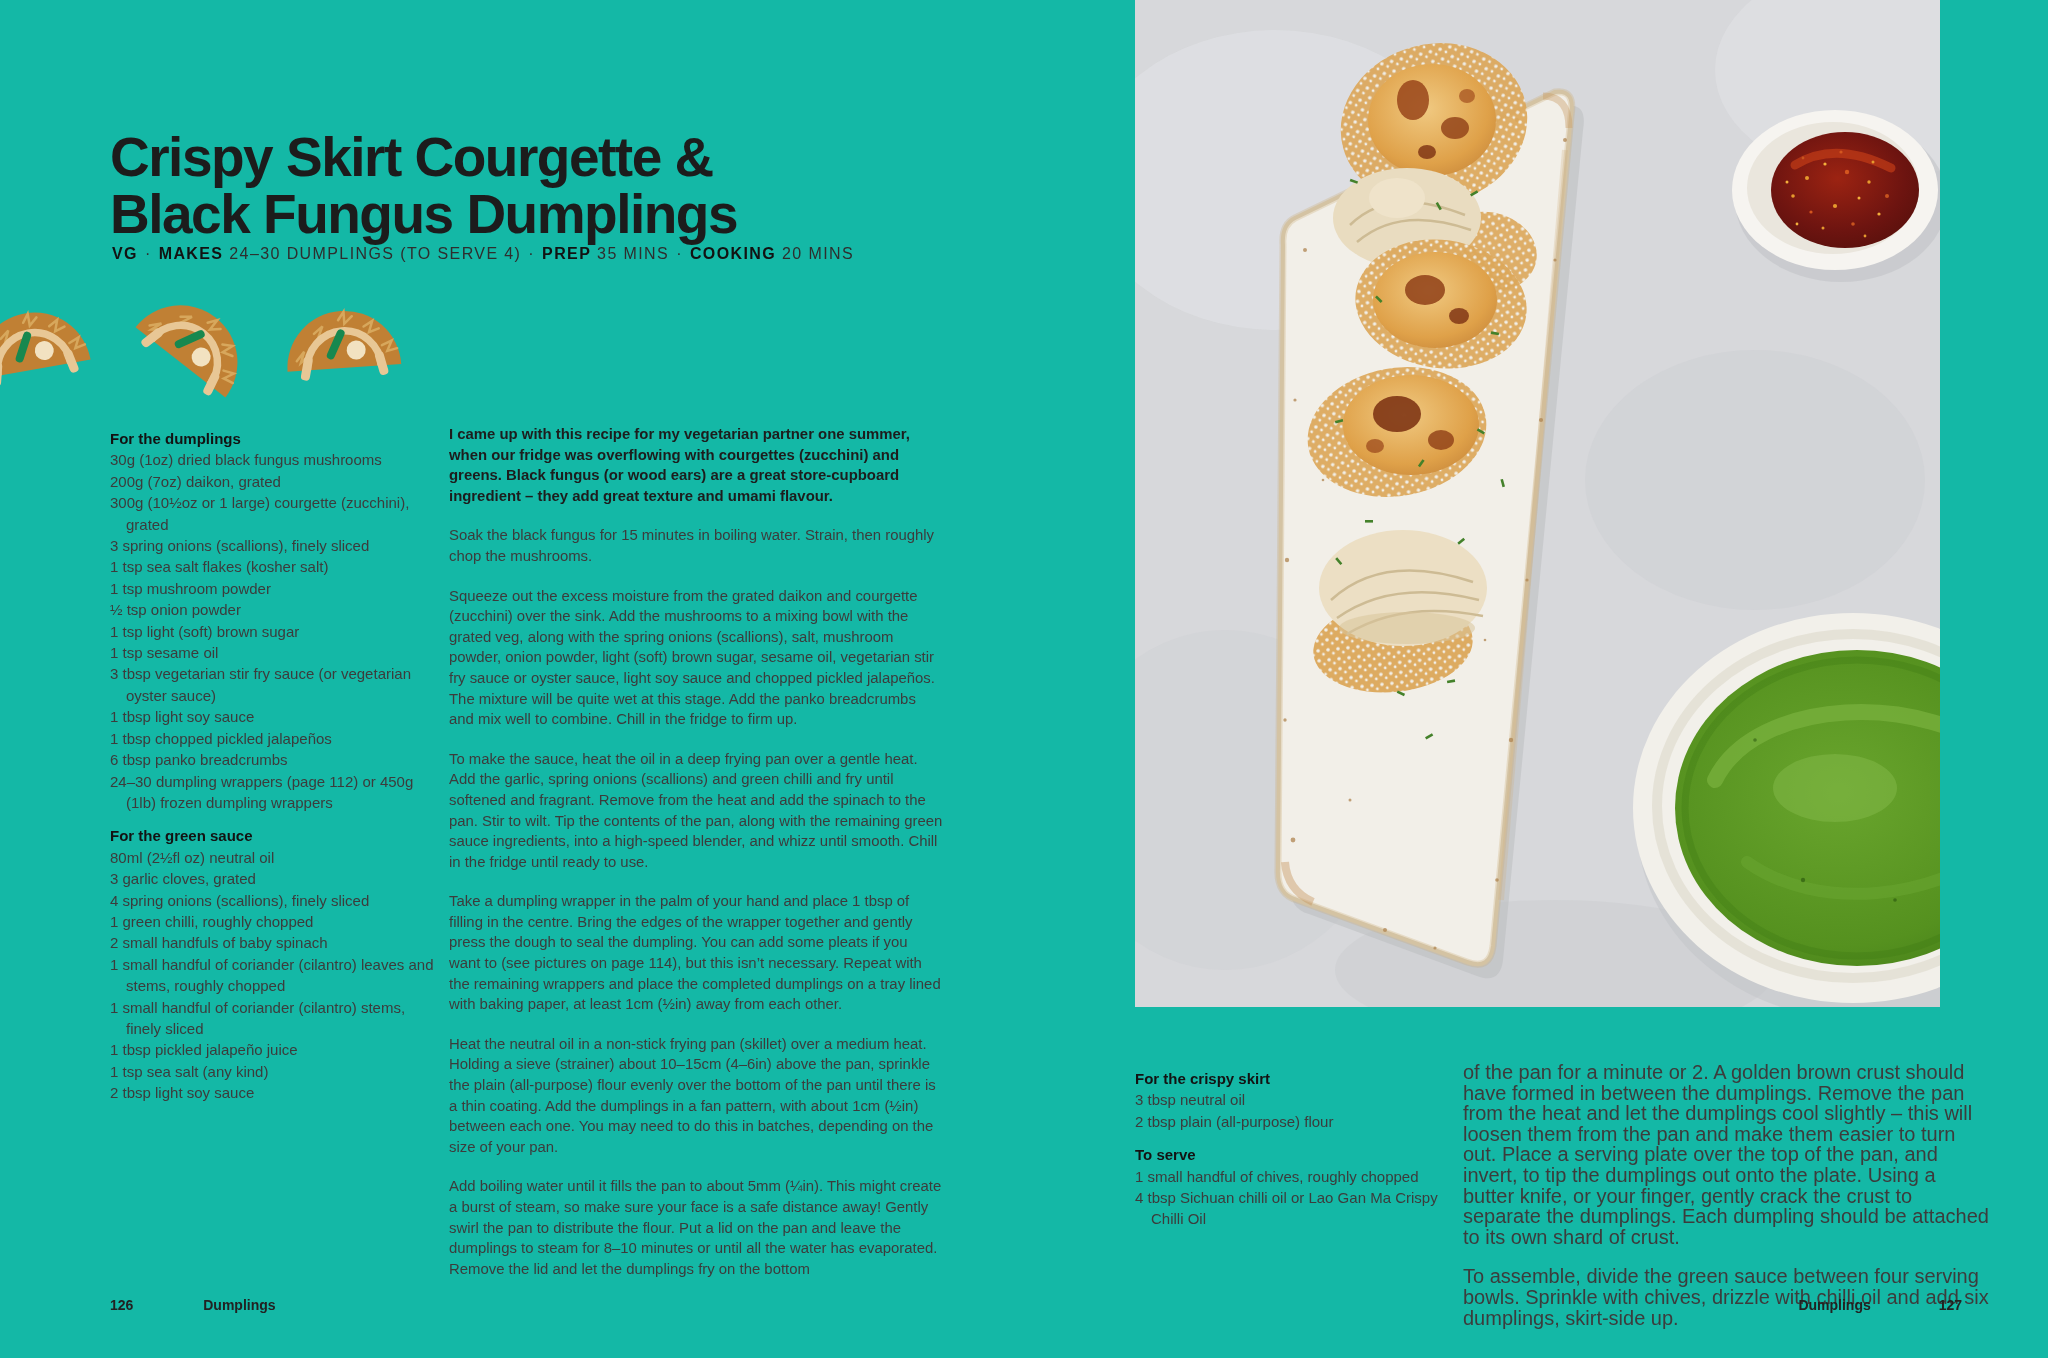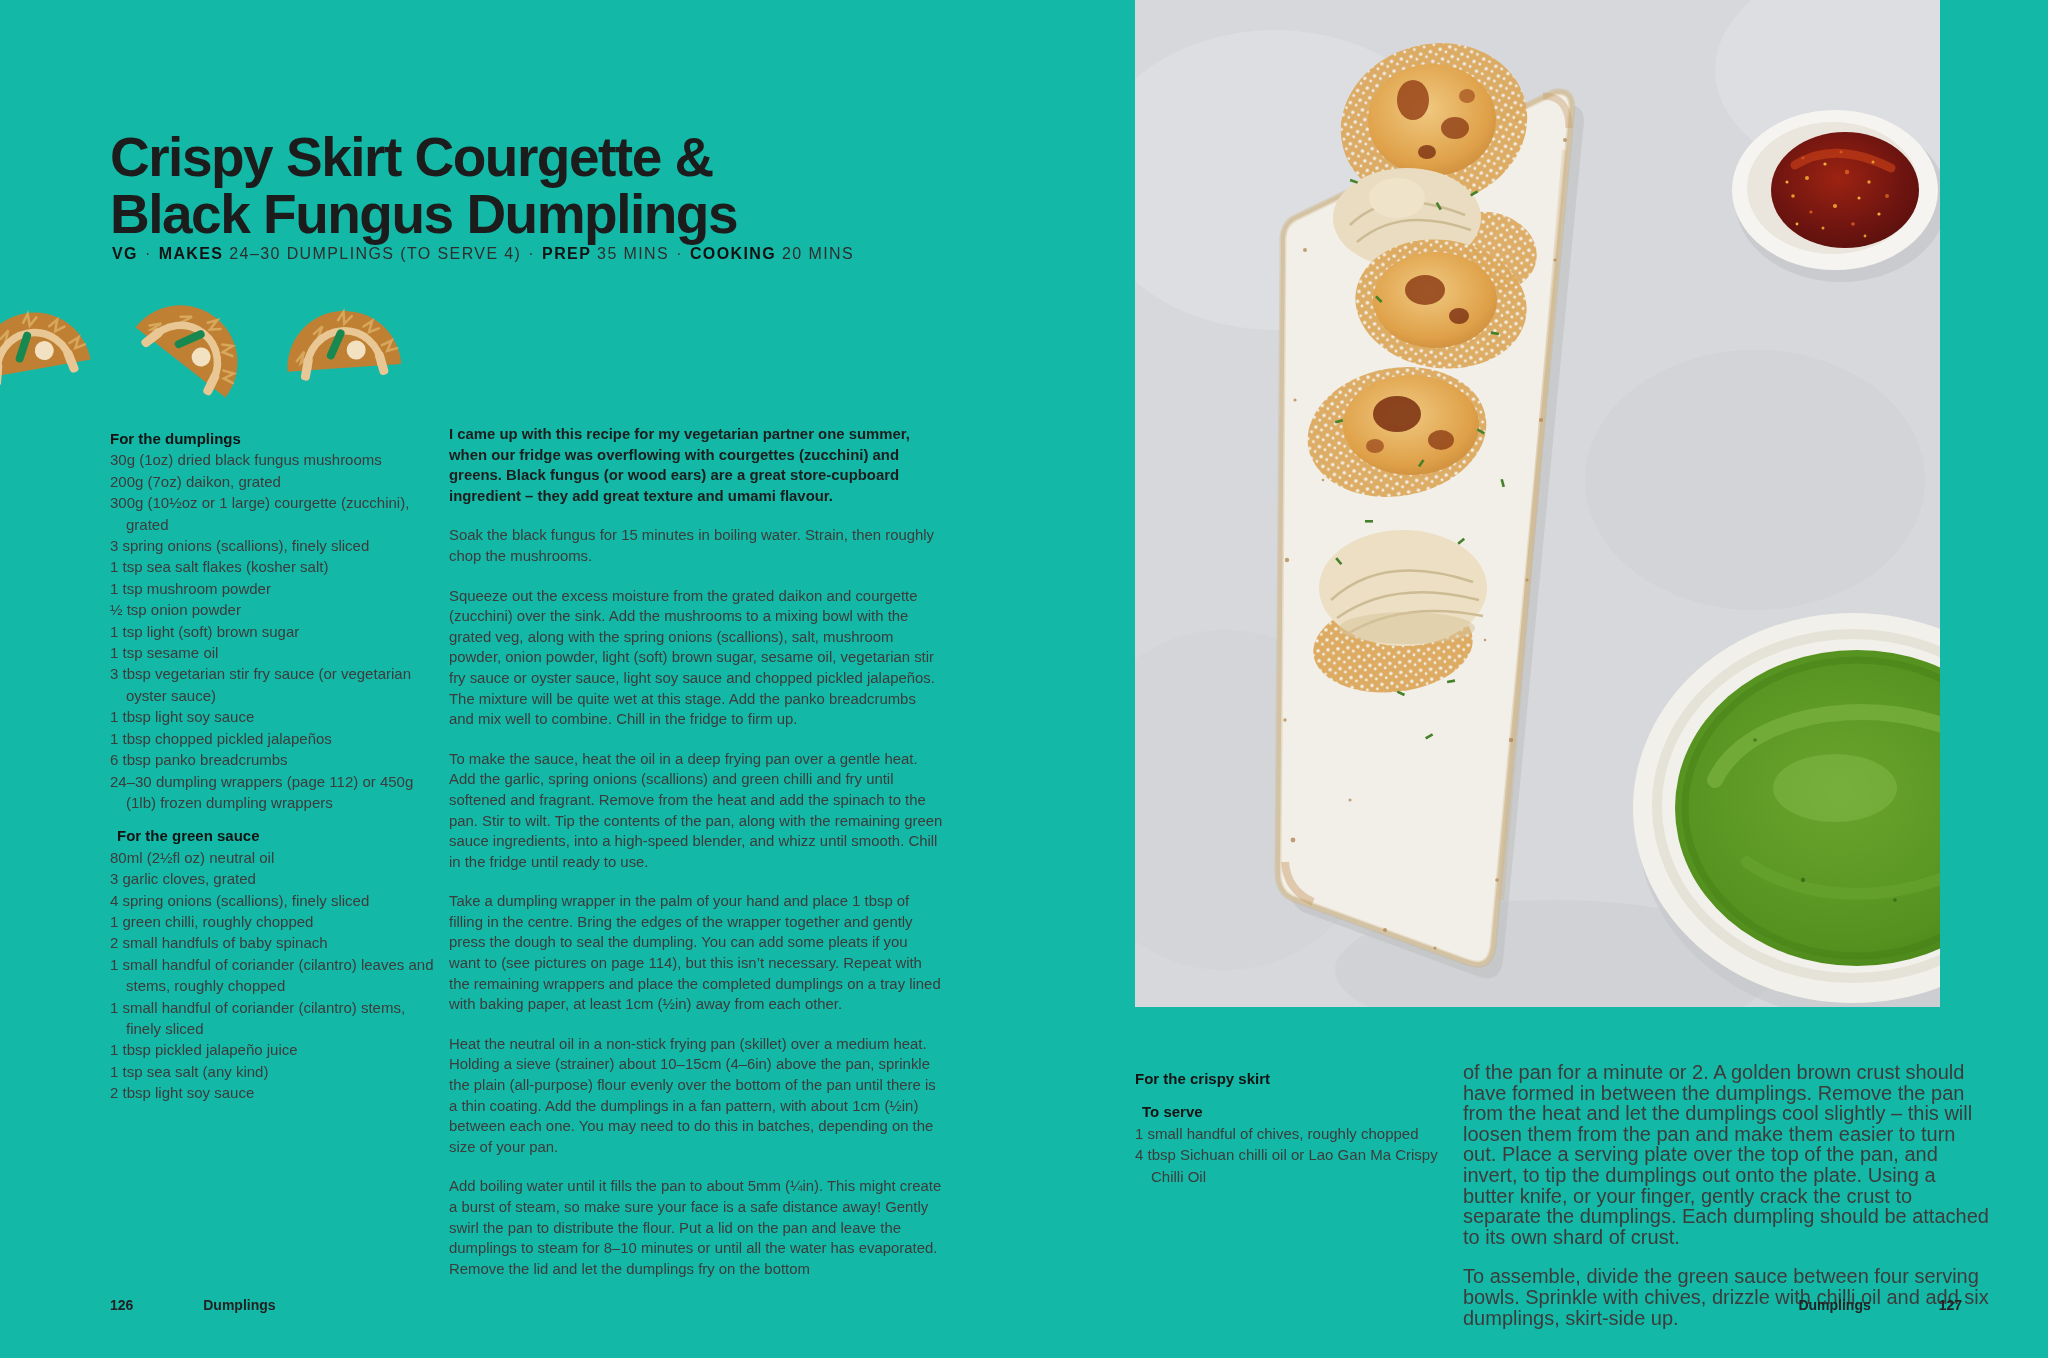--- a/index.html
+++ b/index.html
@@ -17,21 +17,21 @@
     font-size:16px;letter-spacing:1.4px;color:#2e2e2e;white-space:nowrap;
   }
   .meta b{color:#121212;font-weight:700;}
   .meta .sep{margin:0 7px;}
   .icon-row{position:absolute;left:0;top:268px;width:430px;height:160px;}
   .ing{
     position:absolute;width:332px;font-size:15px;line-height:21.4px;color:#3c3c3c;
   }
   .ing-left{left:110px;top:428px;}
   .ing h4{margin:0;padding:0;font-size:15px;color:#131313;font-weight:700;line-height:21.4px;}
-  .ing h4.gap{margin-top:12px;margin-left:7px;}
+  .ing h4.gap{margin-top:12px;}
   .ing ul{list-style:none;margin:0;padding:0;}
   .ing li{padding-left:16px;text-indent:-16px;}
   .method{
     position:absolute;left:437px;top:424px;width:506px;
     font-size:14.9px;line-height:20.6px;color:#3c3c3c;
   }
   .method p{margin:0 0 19px 12px;}
   .method p.intro{font-weight:700;color:#1d1d1d;}
   .footer{position:absolute;top:1297px;font-size:14px;font-weight:700;color:#222;}
   .footer-left{left:110px;}
@@ -302,20 +302,25 @@
       <path d="M612,862 C682,912 800,902 874,840" stroke="#6aa531" stroke-width="12" fill="none" opacity="0.55" stroke-linecap="round"></path>
       <ellipse cx="700" cy="788" rx="62" ry="34" fill="#83ba4a" opacity="0.5"></ellipse>
       <circle cx="668" cy="880" r="2.2" fill="#2f5e10" opacity="0.7"></circle>
       <circle cx="760" cy="900" r="1.8" fill="#2f5e10" opacity="0.7"></circle>
       <circle cx="620" cy="740" r="1.8" fill="#2f5e10" opacity="0.6"></circle>
     </g>
   </svg>
 
   <div class="ing ing-right">
     <h4>For the crispy skirt</h4>
+    <ul>
+
+    <li>3 tbsp neutral oil</li>
+        <li>2 tbsp plain (all-purpose) flour</li>
+      </ul>
     <h4 class="gap">To serve</h4>
     <ul>
 
     <li>1 small handful of chives, roughly chopped</li>
         <li>4 tbsp Sichuan chilli oil or Lao Gan Ma Crispy Chilli Oil</li>
       </ul>
   </div>
 
   <div class="cont">
     <div>

